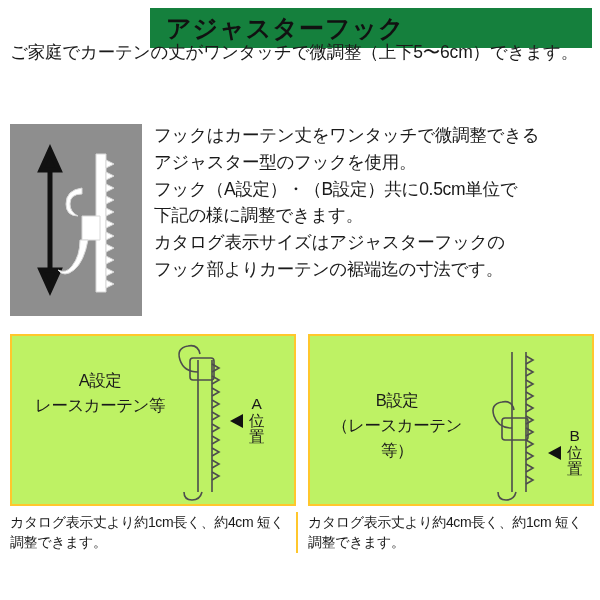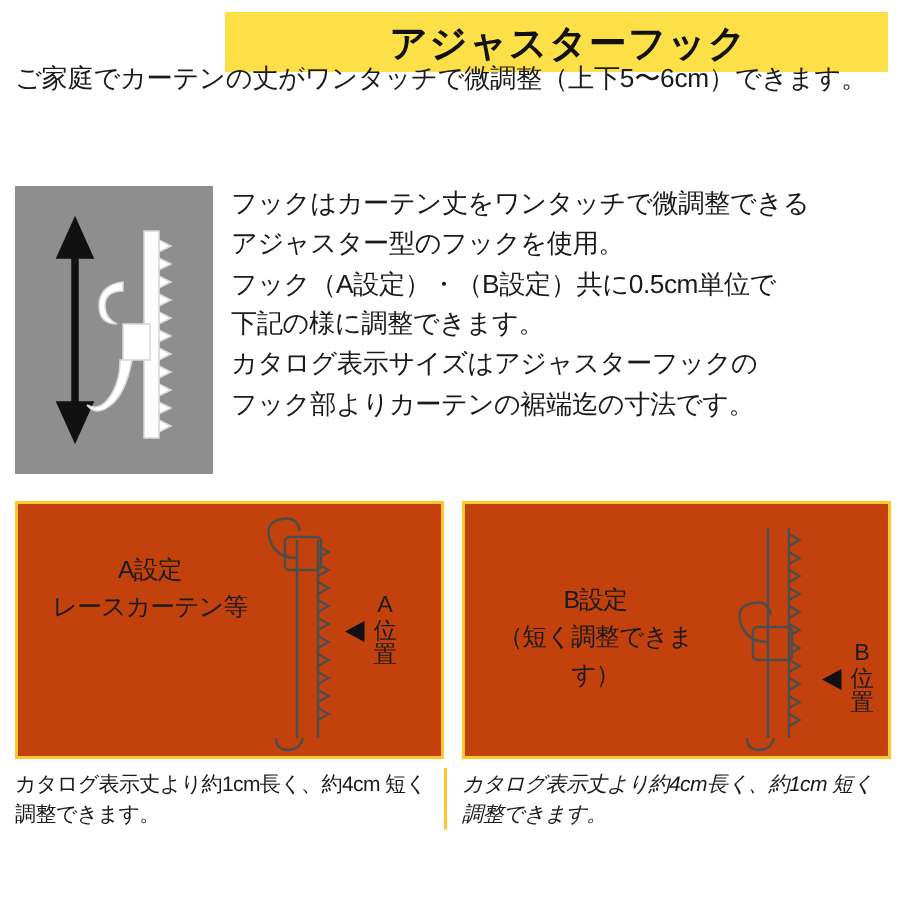--- a/index.html
+++ b/index.html
@@ -21,26 +21,25 @@
     box-sizing: border-box;
   }
 
   
   .title-bar {
     position: absolute;
     left: 150px;
     top: 8px;
     width: 442px;
     height: 40px;
-    background: #fde047;
+    background: #15803d;
     display: flex;
     align-items: center;
     box-sizing: border-box;
     padding-left: 16px;
-    justify-content: center;
   }
   .title-bar .title-text {
     font-size: 25px;
     font-weight: bold;
     letter-spacing: 1px;
     color: #111;
   }
 
   
   .lead {
@@ -92,21 +91,21 @@
     height: 172px;
     display: flex;
     gap: 12px;
   }
   .panel {
     position: relative;
     width: 286px;
     height: 172px;
     border: 2.5px solid #ffc72c;
     box-sizing: border-box;
-    background: #c2410c;
+    background: #bef264;
     overflow: hidden;
   }
   .panel-labels {
     position: absolute;
     left: 8px;
     top: 32px;
     width: 160px;
     text-align: center;
     font-size: 16.5px;
     line-height: 1.5;
@@ -162,21 +161,20 @@
     font-size: 14px;
     line-height: 1.45;
     letter-spacing: -0.4px;
   }
   .note-b {
     border-left: 2.5px solid #ffc72c;
     padding-left: 10px;
     box-sizing: border-box;
     width: 298px;
     margin-left: -12px;
-    font-style: italic;
   }
 </style>
 </head>
 <body>
 
 <div class="page">
 
   <div class="title-bar">
     <span class="title-text">アジャスターフック</span>
   </div>
@@ -257,21 +255,21 @@
         <span class="arrow-left"></span>
         <span class="vert-label">A
 位
 置</span>
       </div>
     </div>
 
     <div class="panel panel-b">
       <div class="panel-labels">
         <div class="l1">B設定</div>
-        <div>（短く調整できます）</div>
+        <div>（レースカーテン等）</div>
       </div>
 
       <svg class="panel-svg" style="position:absolute; left:176px; top:6px;" width="56" height="162" viewBox="0 0 56 162">
         <g fill="none" stroke="#4d4d4d" stroke-width="1.6">
           <path d="M26 10 L26 150 M40 10 L40 150"></path>
           <path d="M40 14 l7 4 -7 4 M40 26 l7 4 -7 4 M40 38 l7 4 -7 4 M40 50 l7 4 -7 4 M40 62 l7 4 -7 4 M40 74 l7 4 -7 4 M40 86 l7 4 -7 4 M40 98 l7 4 -7 4 M40 110 l7 4 -7 4 M40 122 l7 4 -7 4 M40 134 l7 4 -7 4"></path>
 
           <rect x="16" y="76" width="26" height="22" rx="3"></rect>
 
           <path d="M26 86 q-14 0 -18 -12 q-4 -12 8 -14 q10 -2 12 8"></path>

